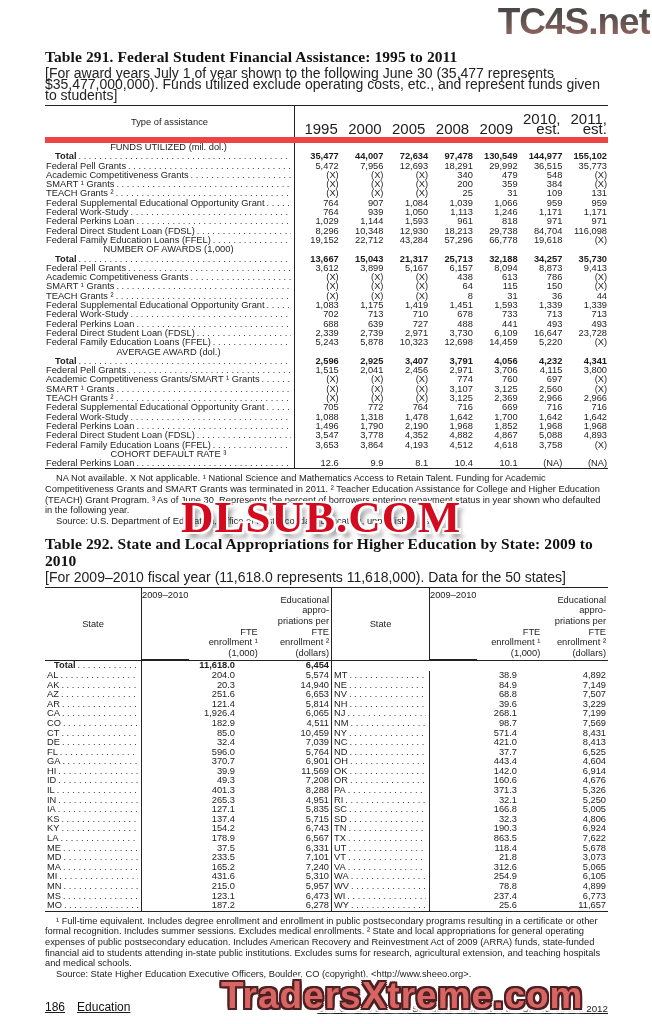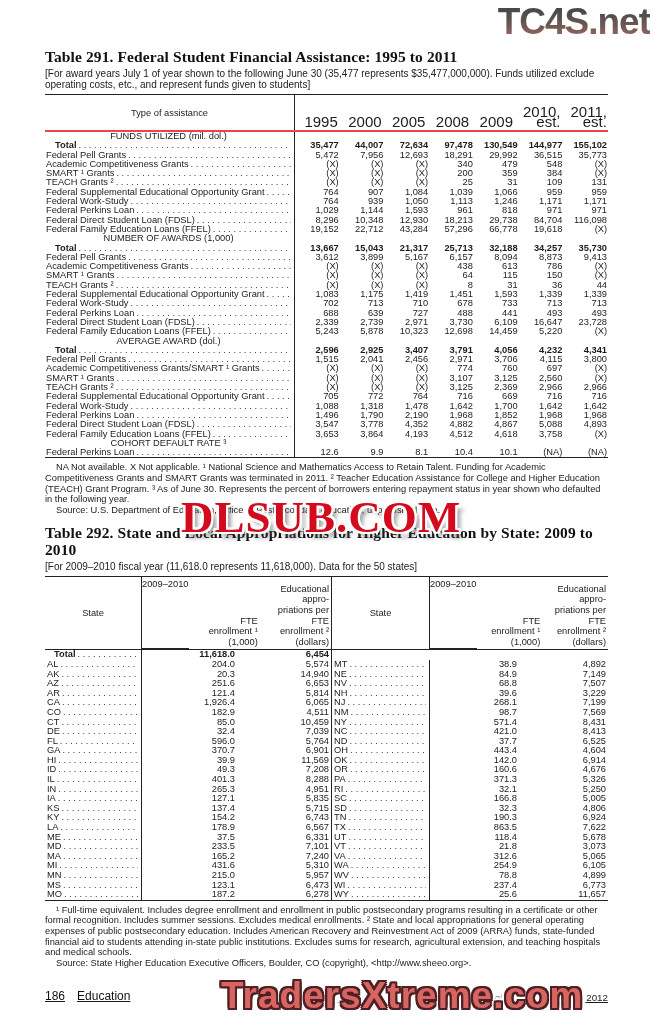--- a/index.html
+++ b/index.html
@@ -11,25 +11,25 @@
   }
   .content { position:absolute; left:45px; top:6px; width:563px; }
 
   
   .tbl-title {
     font-family:"Liberation Serif", serif; font-weight:bold;
     font-size:15.5px; line-height:17px; color:#111; letter-spacing:.1px;
   }
   .t291-title { margin-top:42px; }
   .t292-title { margin-top:9px; }
-  .bracket-note { font-size:10px; line-height:11px; margin-top:3px; color:#222; }
+  .bracket-note { font-size:14px; line-height:11px; margin-top:3px; color:#222; }
 
   
   .t291 { margin-top:4px; border-top:1px solid #222; border-bottom:1px solid #222; }
-  .t291-head { display:flex; border-bottom:2px solid #ef4444; height:37px;gap:9px; }
+  .t291-head { display:flex; border-bottom:6px solid #ef4444; height:37px;gap:9px; }
   .t291-head .stub-h {
     width:250px; border-right:1px solid #222;
     display:flex; align-items:center; justify-content:center;
     font-size:9.3px;
   }
   .t291-head .yh {
     flex:1; align-self:flex-end; text-align:right;
     font-size:15px; line-height:10px; white-space:pre-line;
     padding:0 1px 3px 0;
   }

